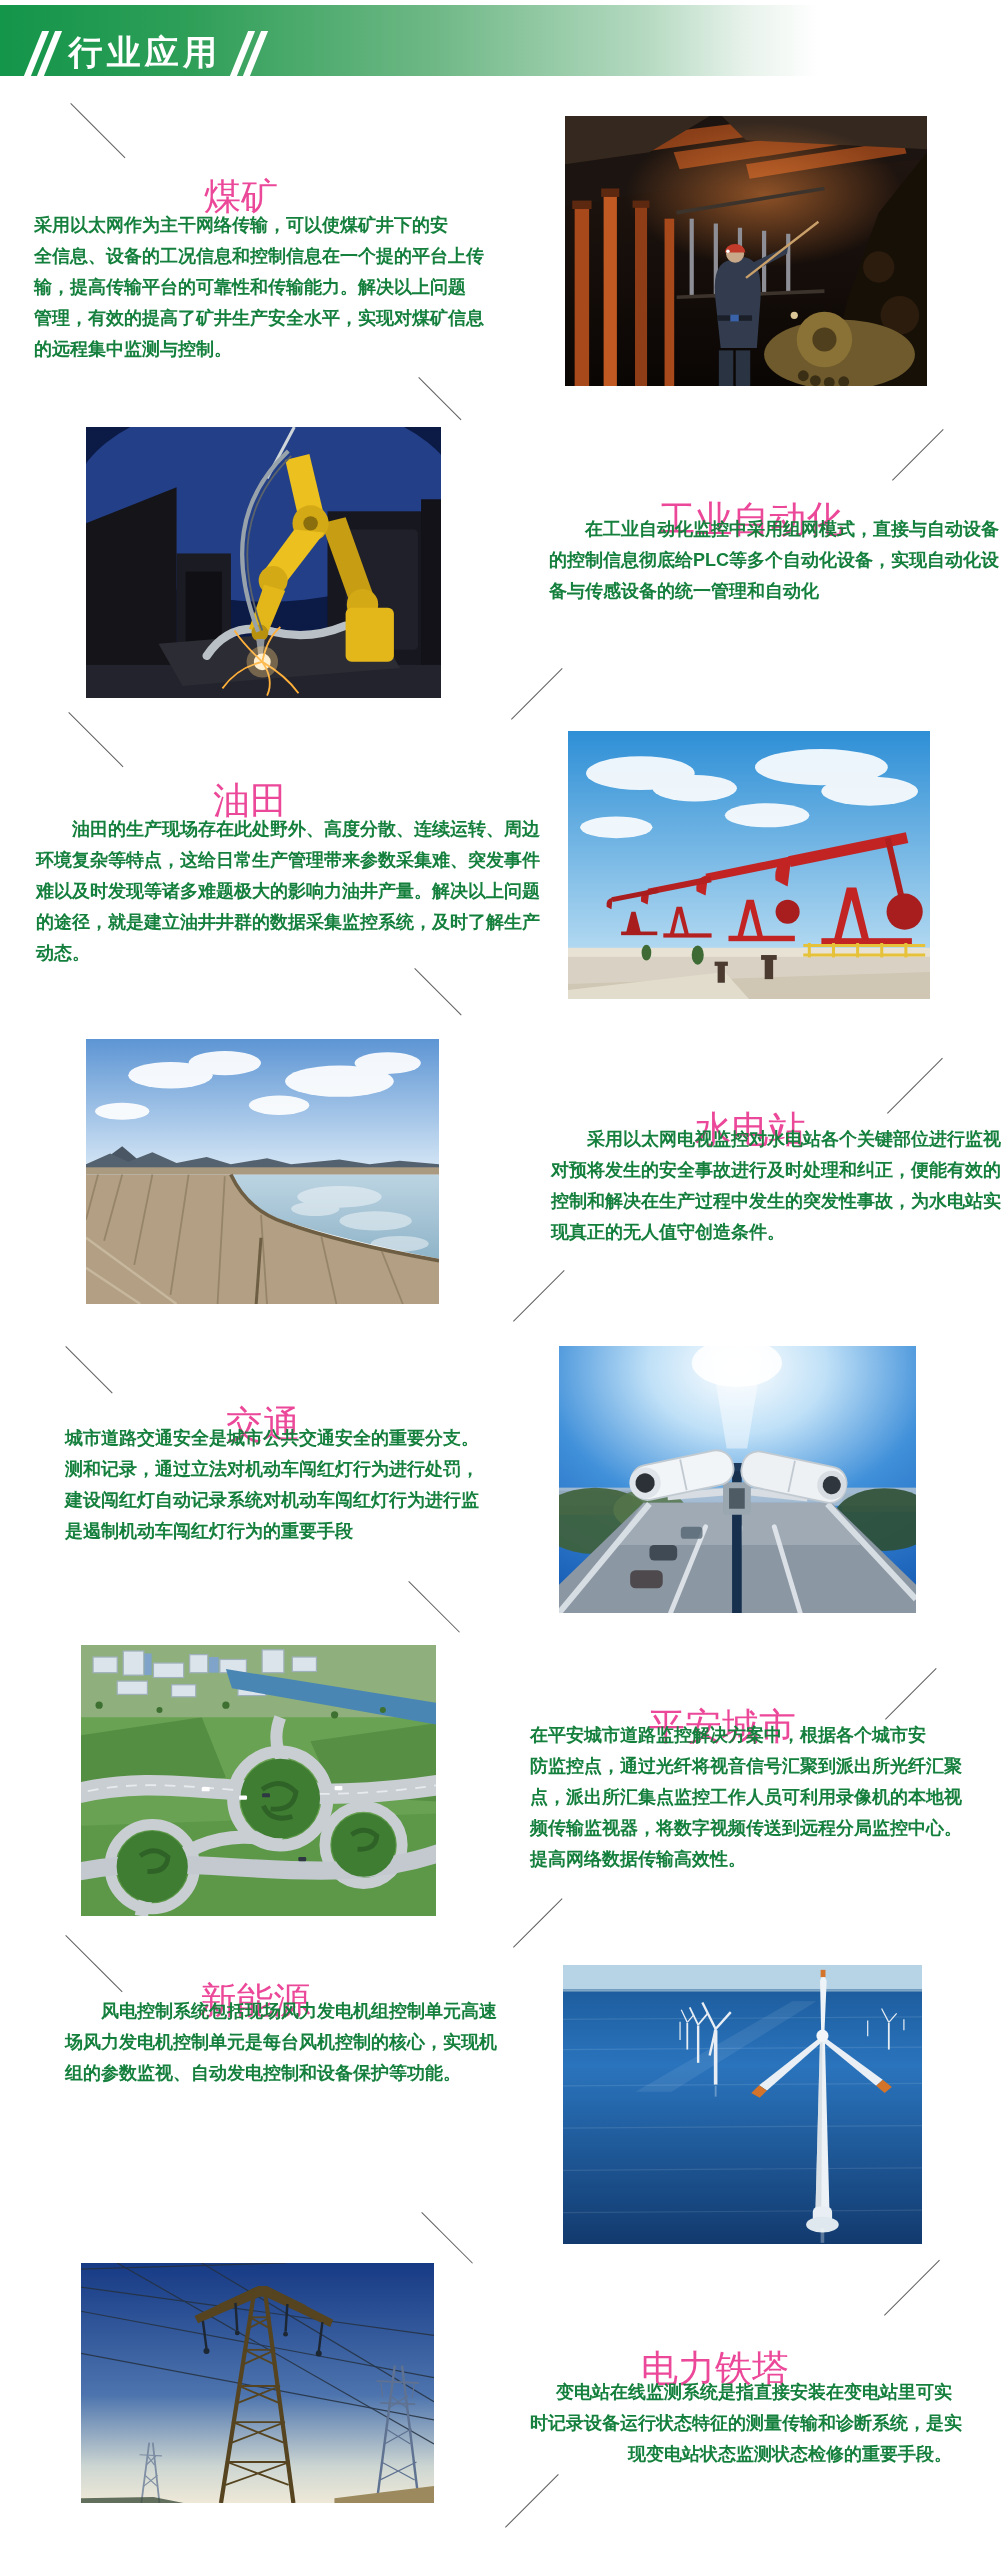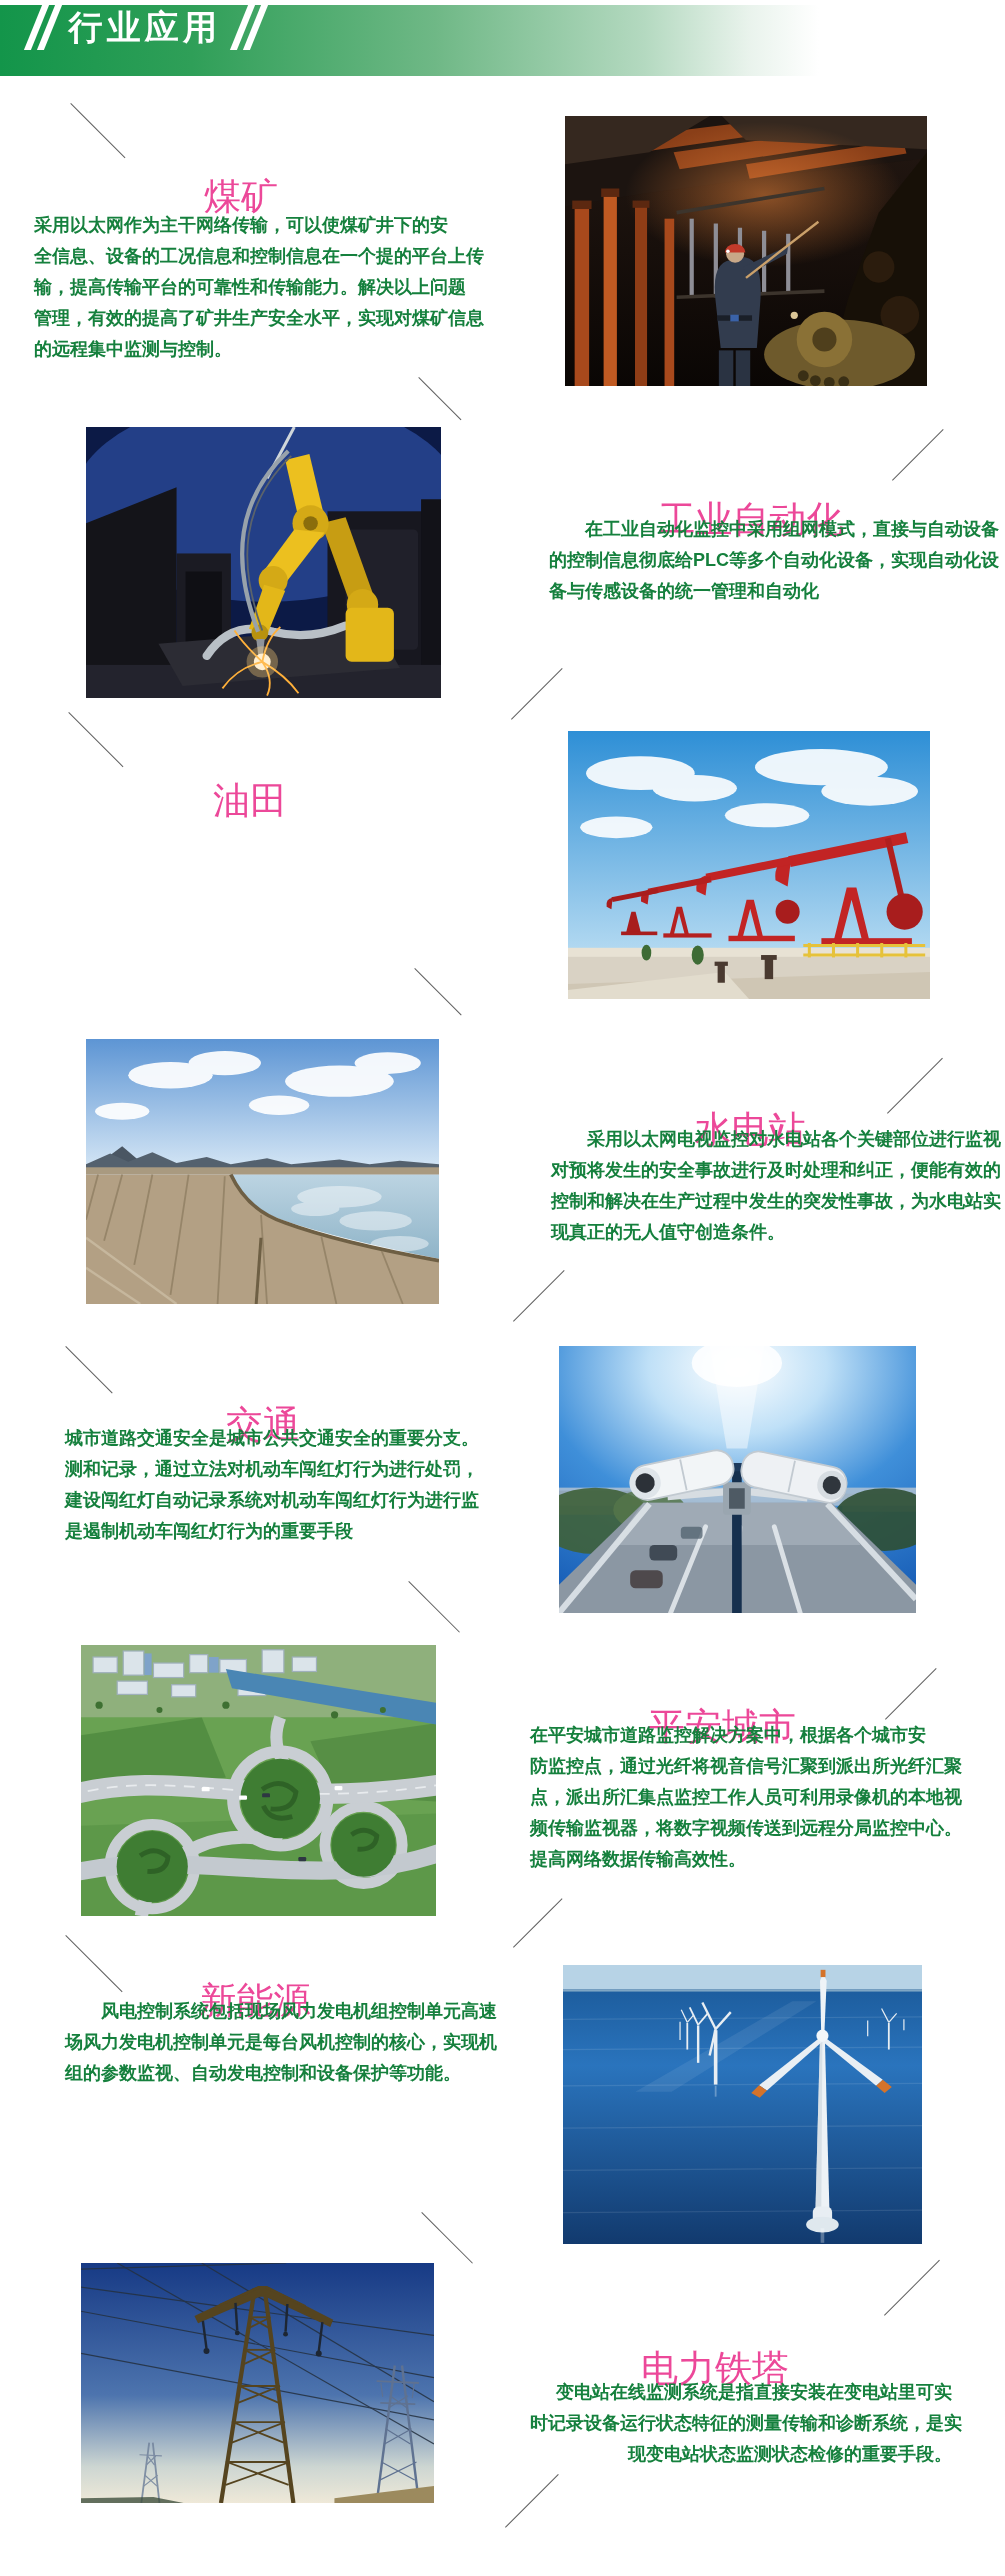--- a/index.html
+++ b/index.html
@@ -1,21 +1,21 @@
 <!DOCTYPE html>
 <html style="font-size:9.7px"><head>
 <meta charset="utf-8">
 <style>
   html,body{margin:0;padding:0;background:#fff;}
   .page{position:relative;width:1005px;height:2576px;background:#ffffff;overflow:hidden;
         font-family:"Liberation Sans","DejaVu Sans",sans-serif;}
   
   .banner{position:absolute;left:0;top:4.8px;width:871px;height:71px;box-sizing:border-box;
           background:linear-gradient(90deg,#13954a 0%,#2f9f58 22%,#6fb886 50%,#b4d9c0 74%,#e9f3ec 86%,#ffffff 94%);
-          display:flex;align-items:flex-start;padding-left:33px;}
+          display:flex;align-items:flex-end;padding-left:33px;}
   .ds{display:flex;gap:5.4px;}
   .ds i{display:block;width:7.2px;height:45px;background:#ffffff;transform:skewX(-22deg);}
   .banner h1{margin:0 0 0 15.7px;font-family:"DejaVu Serif","Liberation Serif",serif;
              font-size:34px;font-weight:700;color:#ffffff;letter-spacing:4.2px;}
   .ds.right{margin-left:18px;}
   
   .sec-title{position:absolute;transform:translateX(-50%);font-size:37px;line-height:37px;
              font-weight:500;color:#ec4899;white-space:nowrap;}
   .sec-body{position:absolute;font-size:18px;font-weight:700;color:#15803d;}
   .sec-body .bline{height:31px;line-height:31px;white-space:nowrap;}
@@ -167,20 +167,27 @@
   <h2 class="sec-title" style="left:751px;top:470px;">工业自动化</h2>
   <div class="sec-body" style="left:549px;top:514px;width:404px;">
       <div class="bline">　　在工业自动化监控中采用组网模式，直接与自动设备</div>
       <div class="bline">的控制信息彻底给PLC等多个自动化设备，实现自动化设</div>
       <div class="bline">备与传感设备的统一管理和自动化</div>
     </div>
   <div class="slash up" style="left:511px;top:719px;width:72px;"></div>
 
   <div class="slash dn" style="left:69px;top:712px;"></div>
   <h2 class="sec-title" style="left:250px;top:751px;">油田</h2>
+  <div class="sec-body" style="left:36px;top:814px;width:446px;">
+      <div class="bline">　　油田的生产现场存在此处野外、高度分散、连续运转、周边</div>
+      <div class="bline">环境复杂等特点，这给日常生产管理带来参数采集难、突发事件</div>
+      <div class="bline">难以及时发现等诸多难题极大的影响力油井产量。解决以上问题</div>
+      <div class="bline">的途径，就是建立油井井群的数据采集监控系统，及时了解生产</div>
+      <div class="bline">动态。</div>
+    </div>
   <div class="slash dn" style="left:415px;top:968px;width:66px;"></div>
   <figure class="photo" style="left:568px;top:731px;width:362px;height:268px;">
     <svg viewBox="0 0 600 445" preserveAspectRatio="none">
       <defs>
           <linearGradient id="ofsky" x1="0" y1="0" x2="0" y2="1">
             <stop offset="0" stop-color="#2e8fd6"></stop>
             <stop offset="1" stop-color="#cfe9f7"></stop>
           </linearGradient>
         </defs>
       <rect width="600" height="445" fill="url(#ofsky)"></rect>

